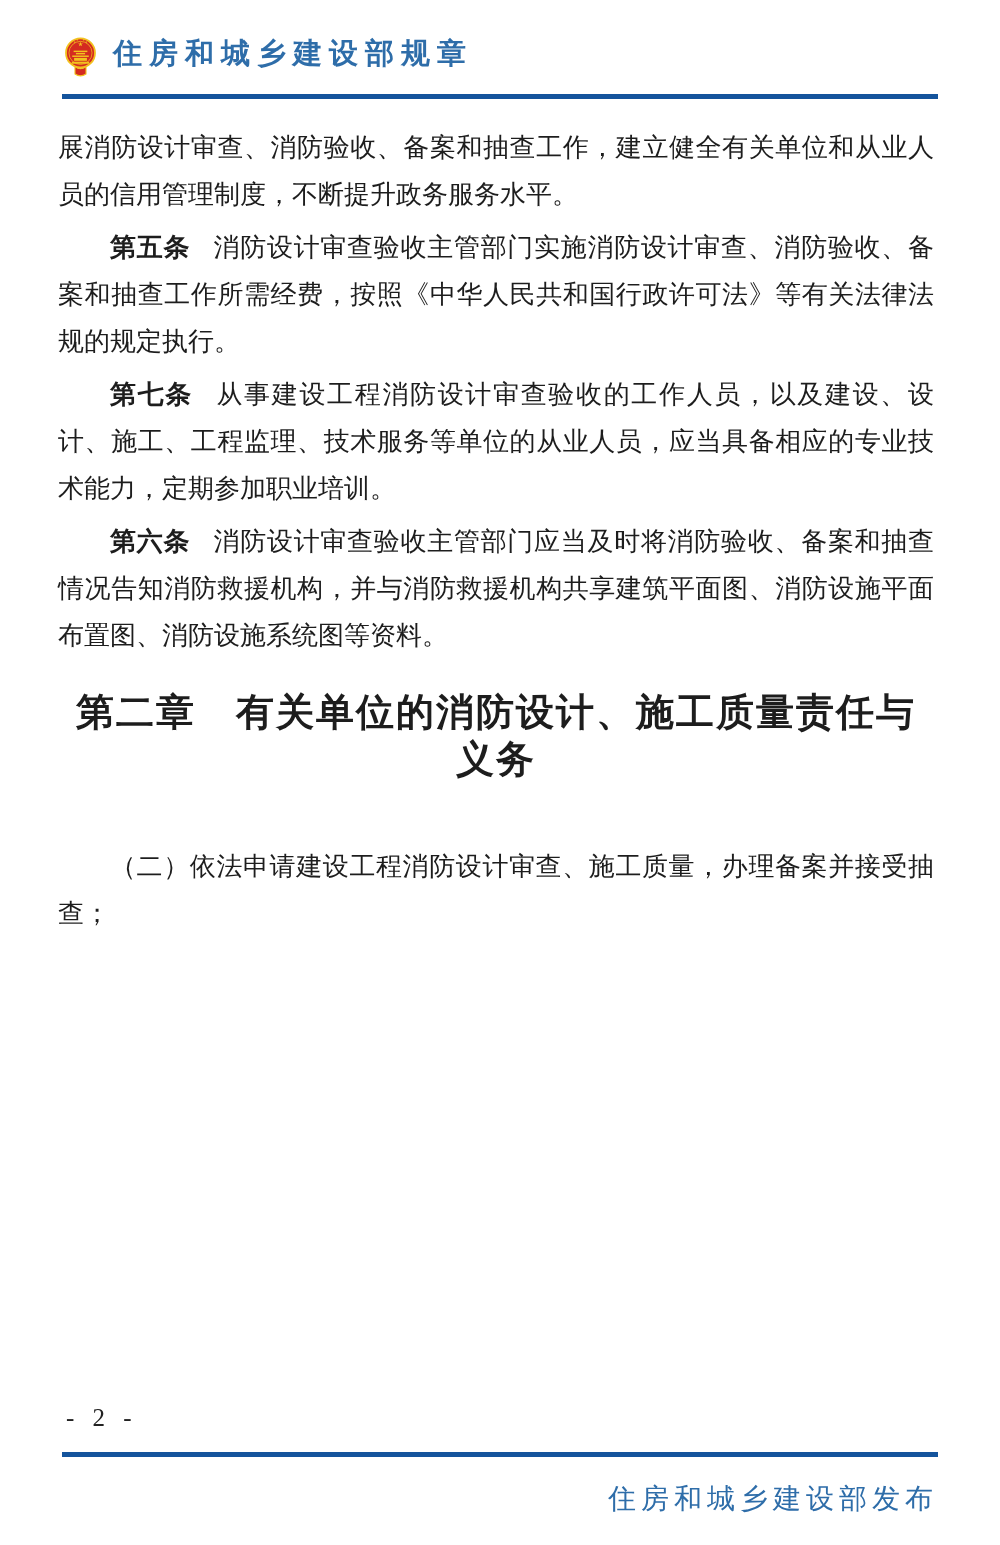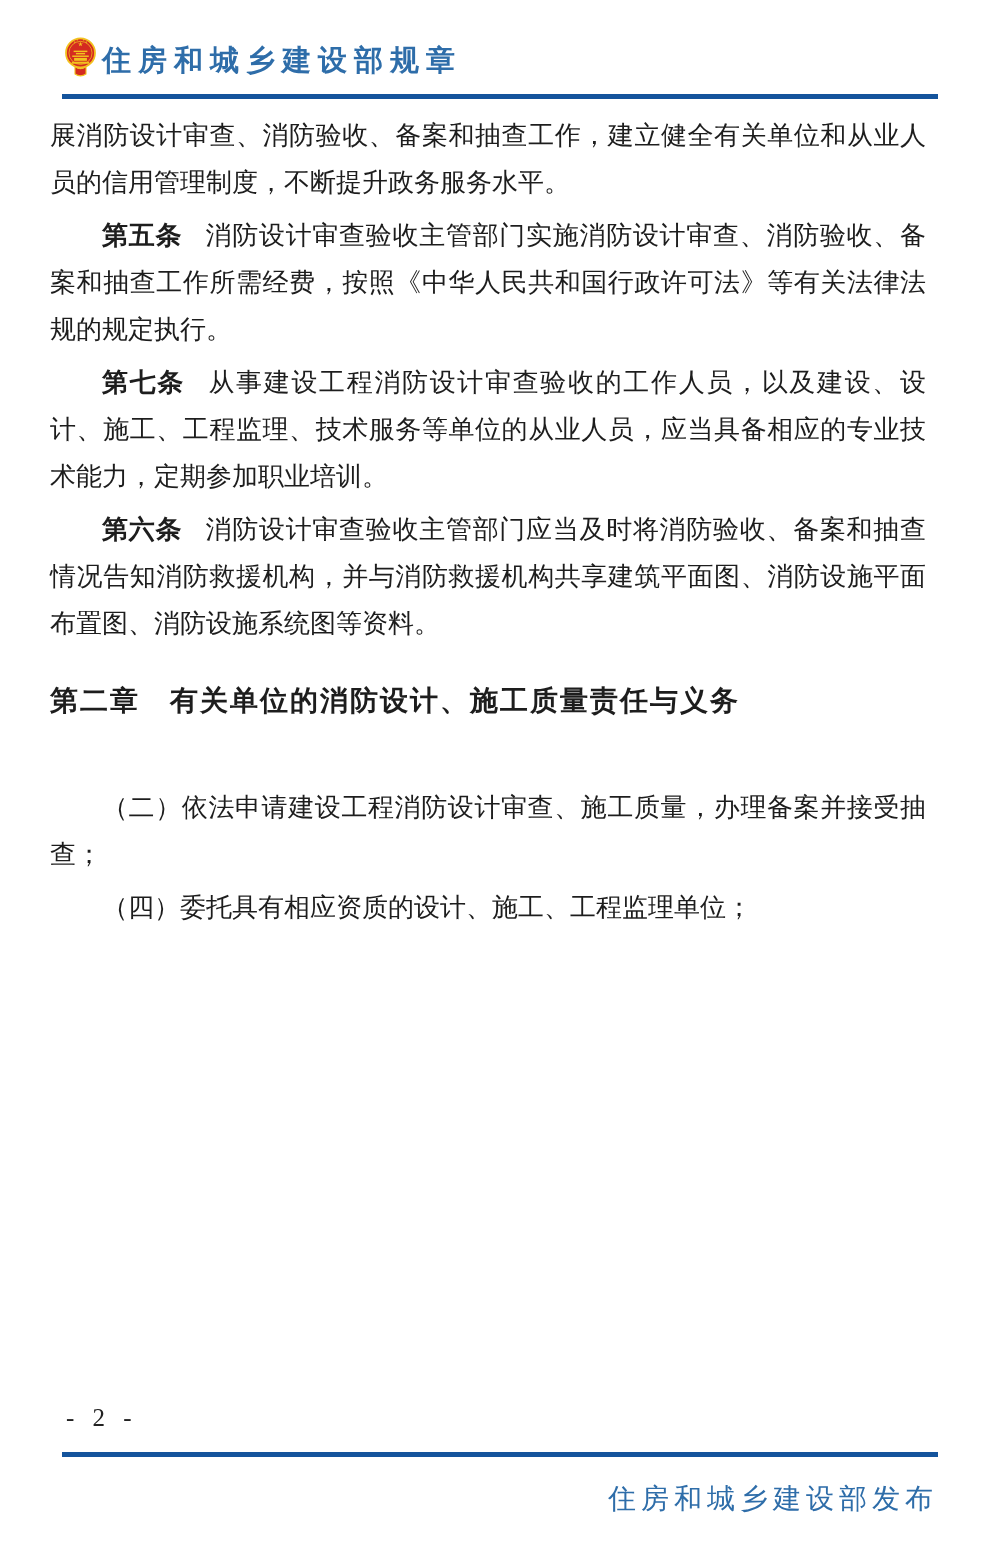--- a/index.html
+++ b/index.html
@@ -14,57 +14,57 @@
     position:relative;
     width:1000px;height:1545px;
     background:#ffffff;
     font-family:"Liberation Serif", serif;
     color:var(--ink);
     overflow:hidden;
   }
   
   .brand{
     position:absolute;top:34px;left:64px;
-    display:flex;align-items:flex-end;gap:5px;
+    display:flex;align-items:flex-start;gap:16px;
   }
   .emblem{width:33px;height:47px;display:block;}
   .header-title{
     font-size:29px;font-weight:bold;
     color:var(--accent-blue);
     letter-spacing:7px;
     font-family:"Liberation Serif", serif;
     white-space:nowrap;
   }
   .header-rule{
     position:absolute;top:94px;left:62px;
     width:876px;height:5px;
     background:var(--rule-blue);
   }
   
   main{
-    position:absolute;top:100px;left:50px;
+    position:absolute;top:100px;left:58px;
     width:876px;
     font-size:26px;line-height:47px;
     text-align:justify;
-    padding-top:12px;
+    padding-top:24px;
   }
   main p{
     margin:0 0 6px 0;
     text-indent:2em;
   }
   main p.no-indent{text-indent:0;}
   main p b{
     font-weight:700;
     margin-right:0.9em;
     font-family:"Liberation Sans", sans-serif;
   }
   main h2{
-    font-size:28px;font-weight:700;
+    font-size:38px;font-weight:700;
     font-family:"Liberation Sans", sans-serif;
-    text-indent:0;
+    text-align:center;text-indent:0;
     letter-spacing:2px;
     line-height:47px;
     margin:30px 0 60px 0;
   }
   
   .page-number{
     position:absolute;left:66px;top:1404px;
     font-size:25px;letter-spacing:6px;
     color:#222222;
   }
@@ -116,20 +116,19 @@
   </div>
   <div class="header-rule"></div>
 
   <main>
       <p class="no-indent">展消防设计审查、消防验收、备案和抽查工作，建立健全有关单位和从业人员的信用管理制度，不断提升政务服务水平。</p>
       <p><b>第五条</b>消防设计审查验收主管部门实施消防设计审查、消防验收、备案和抽查工作所需经费，按照《中华人民共和国行政许可法》等有关法律法规的规定执行。</p>
       <p><b>第七条</b>从事建设工程消防设计审查验收的工作人员，以及建设、设计、施工、工程监理、技术服务等单位的从业人员，应当具备相应的专业技术能力，定期参加职业培训。</p>
       <p><b>第六条</b>消防设计审查验收主管部门应当及时将消防验收、备案和抽查情况告知消防救援机构，并与消防救援机构共享建筑平面图、消防设施平面布置图、消防设施系统图等资料。</p>
       <h2>第二章　有关单位的消防设计、施工质量责任与义务</h2>
       <p>（二）依法申请建设工程消防设计审查、施工质量，办理备案并接受抽查；</p>
-      <p>（四）委托具有相应资质的设计、施工、工程监理单位；</p>
     </main>
 
   <div class="page-number">- 2 -</div>
   <div class="footer-rule"></div>
   <div class="publisher">住房和城乡建设部发布</div>
 
 </div>
 
 </body></html>

